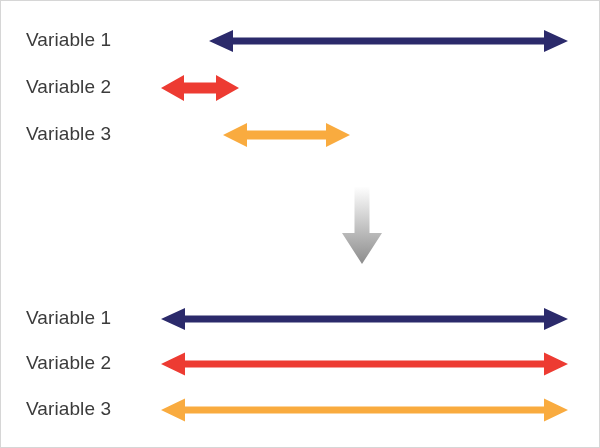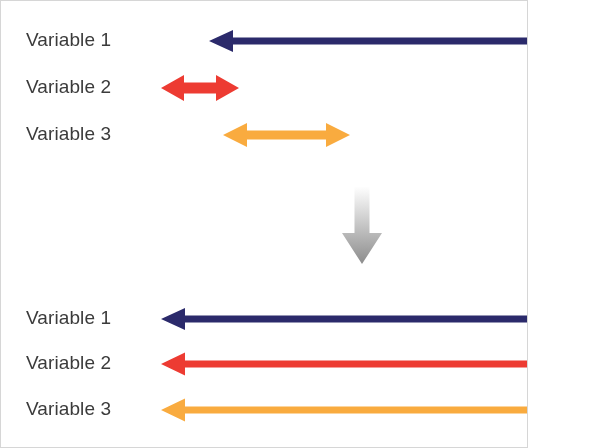--- a/index.html
+++ b/index.html
@@ -32,21 +32,21 @@
     font-family: "Liberation Sans", sans-serif;
     font-size: 19px;
     fill: #3b3b3b;
     letter-spacing: 0.1px;
     dominant-baseline: middle;
   }
 </style>
 </head>
 <body>
 
-<div id="canvas" style="width: 528px; height: 448px; background: rgb(255, 255, 255); border-color: rgb(214, 214, 214);">
+<div id="canvas" style="width: 600px; height: 448px; background: rgb(255, 255, 255); border-color: rgb(214, 214, 214);">
   <svg id="diagram-svg" viewBox="0 0 600 448" xmlns="http://www.w3.org/2000/svg">
     <defs>
       <linearGradient id="grayGrad" x1="0" y1="0" x2="0" y2="1">
         <stop id="gradStop1" offset="0%" stop-color="#fefefe"></stop>
         <stop id="gradStop2" offset="100%" stop-color="#8c8c8c"></stop>
       </linearGradient>
     </defs>
     <g id="group-before">
         <text x="25" y="40" class="var-label" font-size="19" fill="#3b3b3b">Variable 1</text>
         <polygon points="208.00,40.00 232.00,29.00 232.00,36.50 543.00,36.50 543.00,29.00 567.00,40.00 543.00,51.00 543.00,43.50 232.00,43.50 232.00,51.00" fill="#2b2a6b"></polygon>

